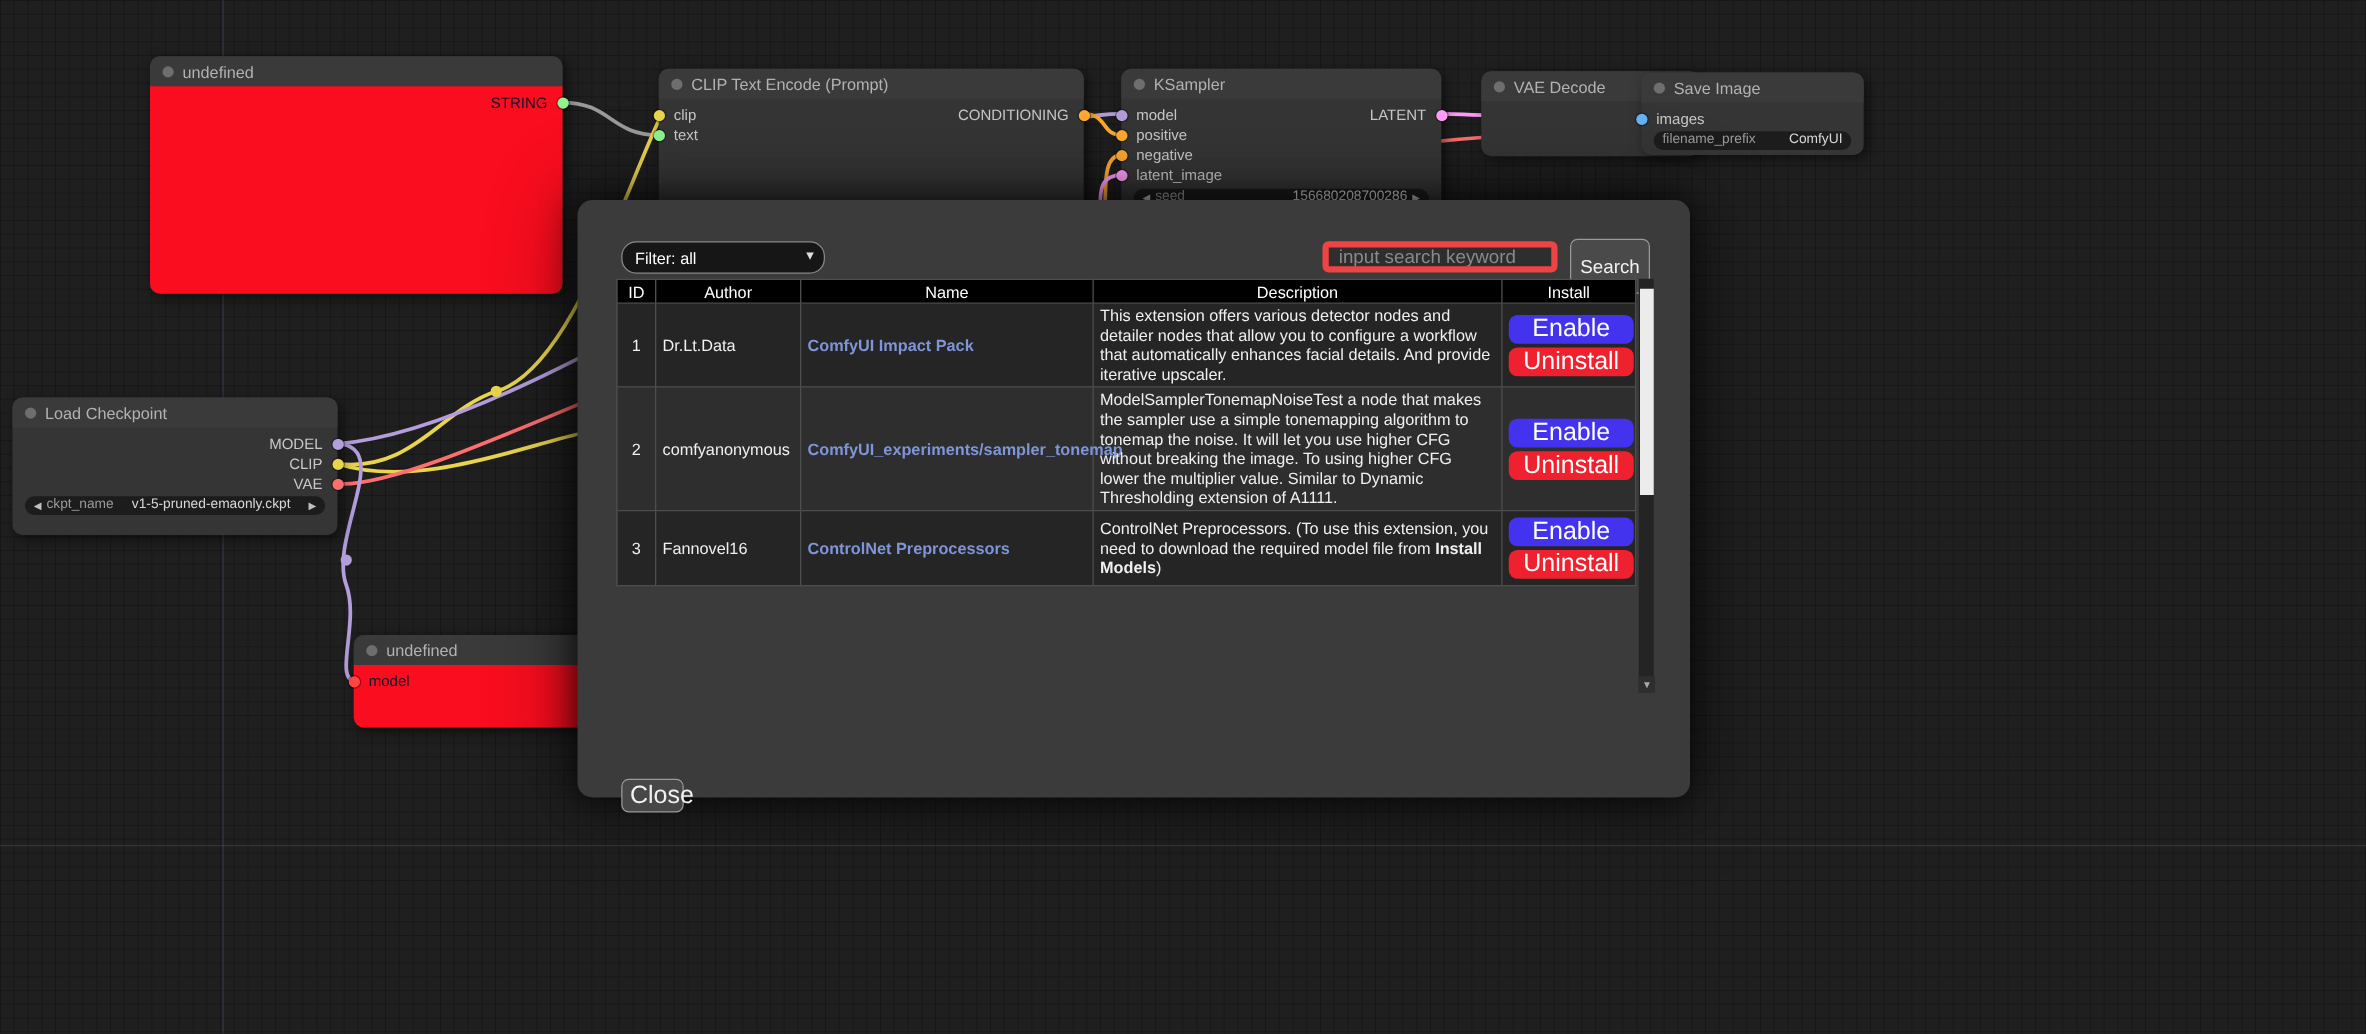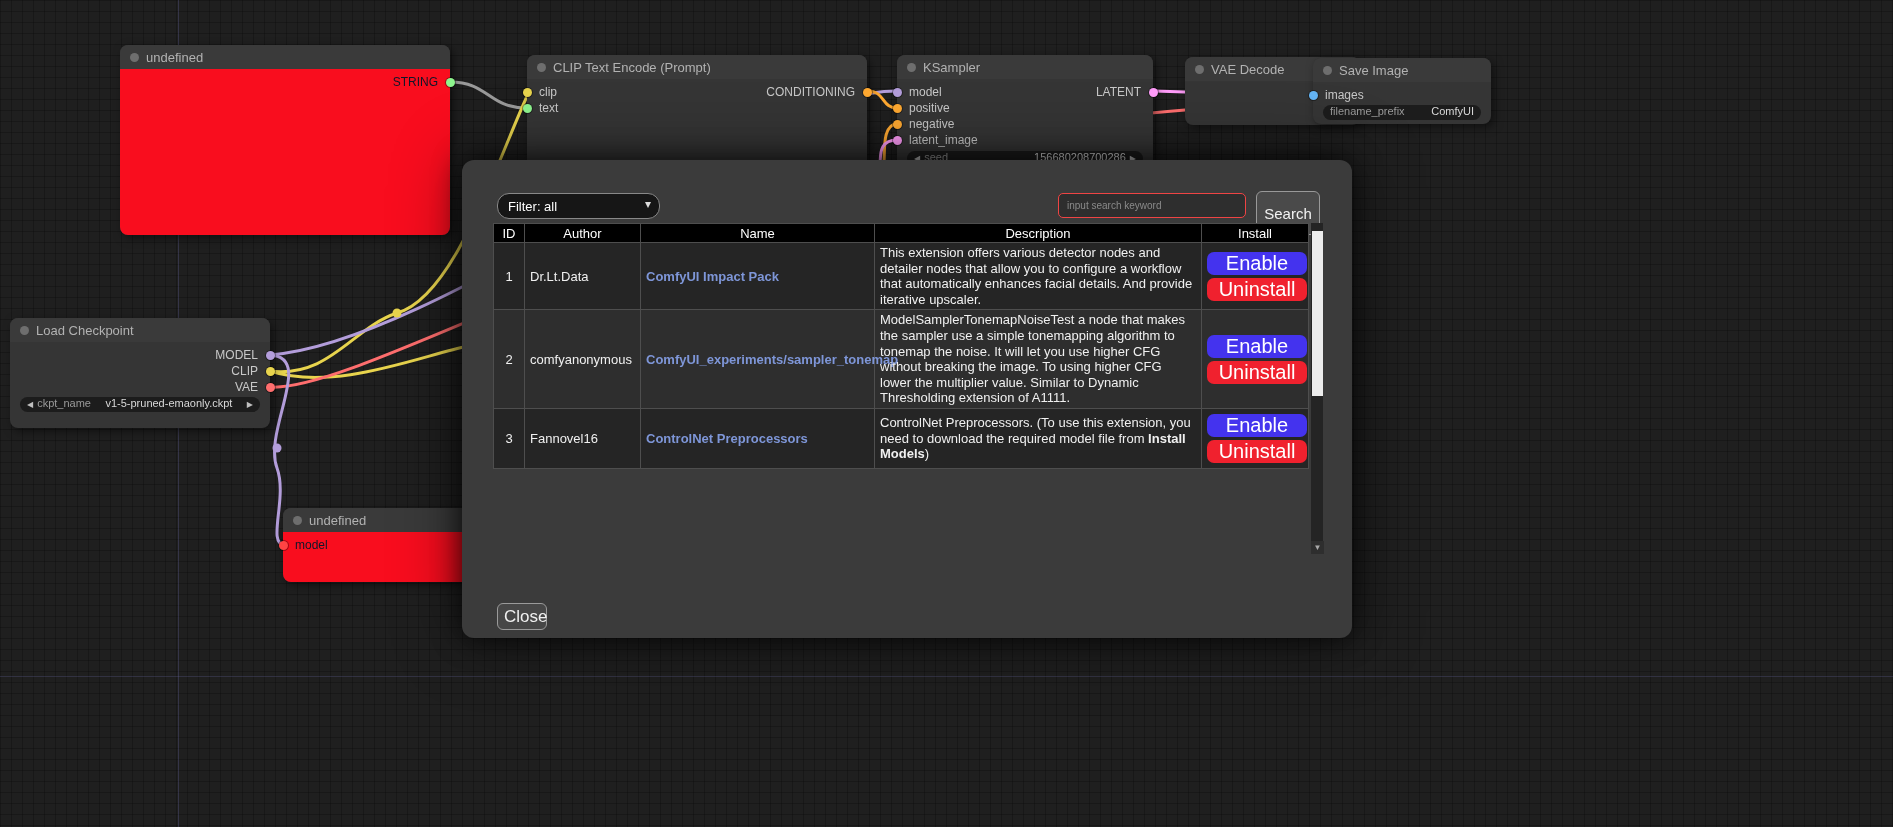--- a/index.html
+++ b/index.html
@@ -78,22 +78,22 @@
   .select-wrap{position:absolute;left:35px;top:33px;width:163px;height:26px}
   .filter-select{
     width:100%;height:100%;background:#161616;color:#fff;border:1px solid #888;
     border-radius:12px;padding:0 22px 0 10px;font-size:13px;
     appearance:none;-webkit-appearance:none;font-family:inherit;
   }
   .select-arrow{position:absolute;right:9px;top:4px;color:#ddd;pointer-events:none;font-size:12px}
 
   .search-input{
     position:absolute;left:596px;top:33px;width:188px;height:25px;box-sizing:border-box;
-    background:#2e2e2e;border:1px solid #ef4444;border-radius:5px;color:#ddd;
-    padding:0 8px;font-size:10px;font-family:inherit;
+    background:#2e2e2e;border:5px solid #ef4444;border-radius:5px;color:#ddd;
+    padding:0 8px;font-size:15px;font-family:inherit;
   }
   .search-input::placeholder{color:#8a8a8a}
   .search-btn{
     position:absolute;left:794px;top:31px;width:64px;height:44px;
     background:#4a4a4a;border:1px solid #999;border-radius:6px;color:#f2f2f2;
     font-size:15px;font-family:inherit;cursor:pointer;
   }
 
   .table-wrap{position:absolute;left:31px;top:63px;width:830px;height:331px;display:flex}
   .ext-table{border-collapse:collapse;width:815px;align-self:flex-start;table-layout:fixed}
@@ -116,23 +116,23 @@
   .btn-uninstall{background:#f0212e}
 
   .scrollbar{width:13px;height:331px;background:#242424;position:relative;margin-left:2px}
   .sb-thumb{position:absolute;left:1px;top:8px;width:11px;height:165px;background:#ececec}
   .sb-arrow{
     position:absolute;left:0;bottom:0;width:13px;height:13px;background:#2e2e2e;
     color:#aaa;font-size:8px;text-align:center;line-height:13px;
   }
 
   .close-btn{
-    position:absolute;left:35px;top:443px;width:50px;height:27px;
+    position:absolute;left:35px;top:463px;width:50px;height:27px;
     background:#474747;border:1px solid #9a9a9a;border-radius:6px;color:#f0f0f0;
-    font-size:17px;font-family:inherit;cursor:pointer;
+    font-size:20px;font-family:inherit;cursor:pointer;
   }
 </style>
 </head>
 <body>
 
 <div class="grid"></div>
 <div class="axis-v"></div>
 <div class="axis-h"></div>
 
 <svg class="wires" width="1893" height="827" viewBox="0 0 1893 827">

